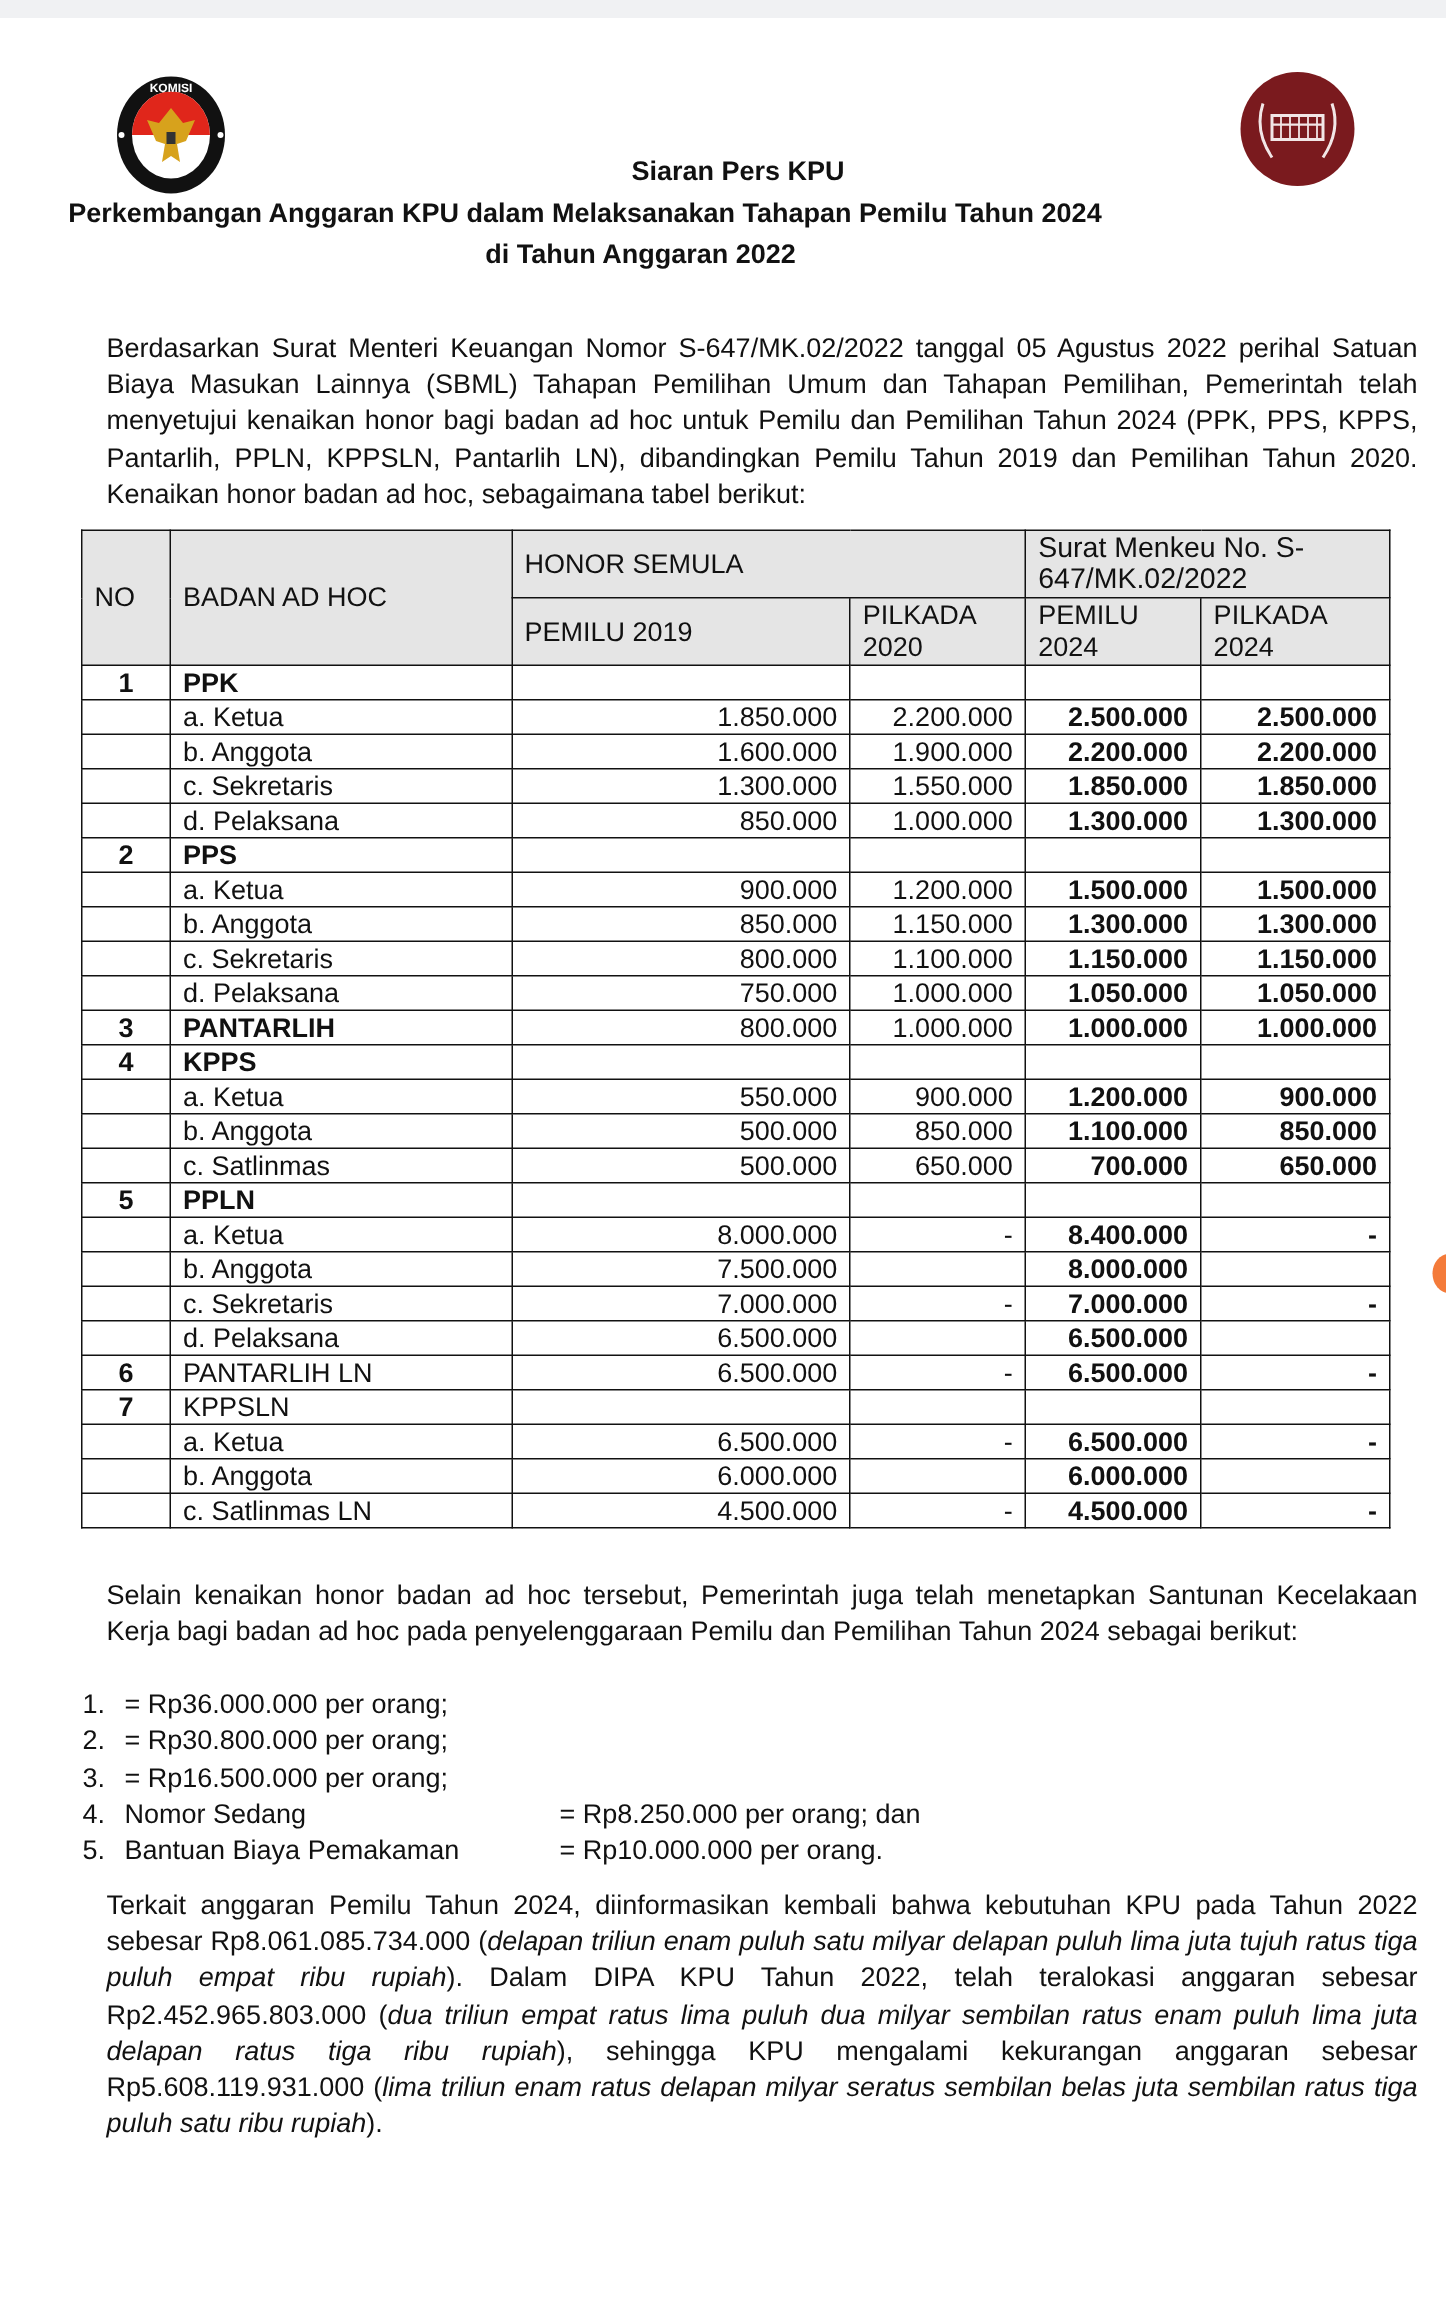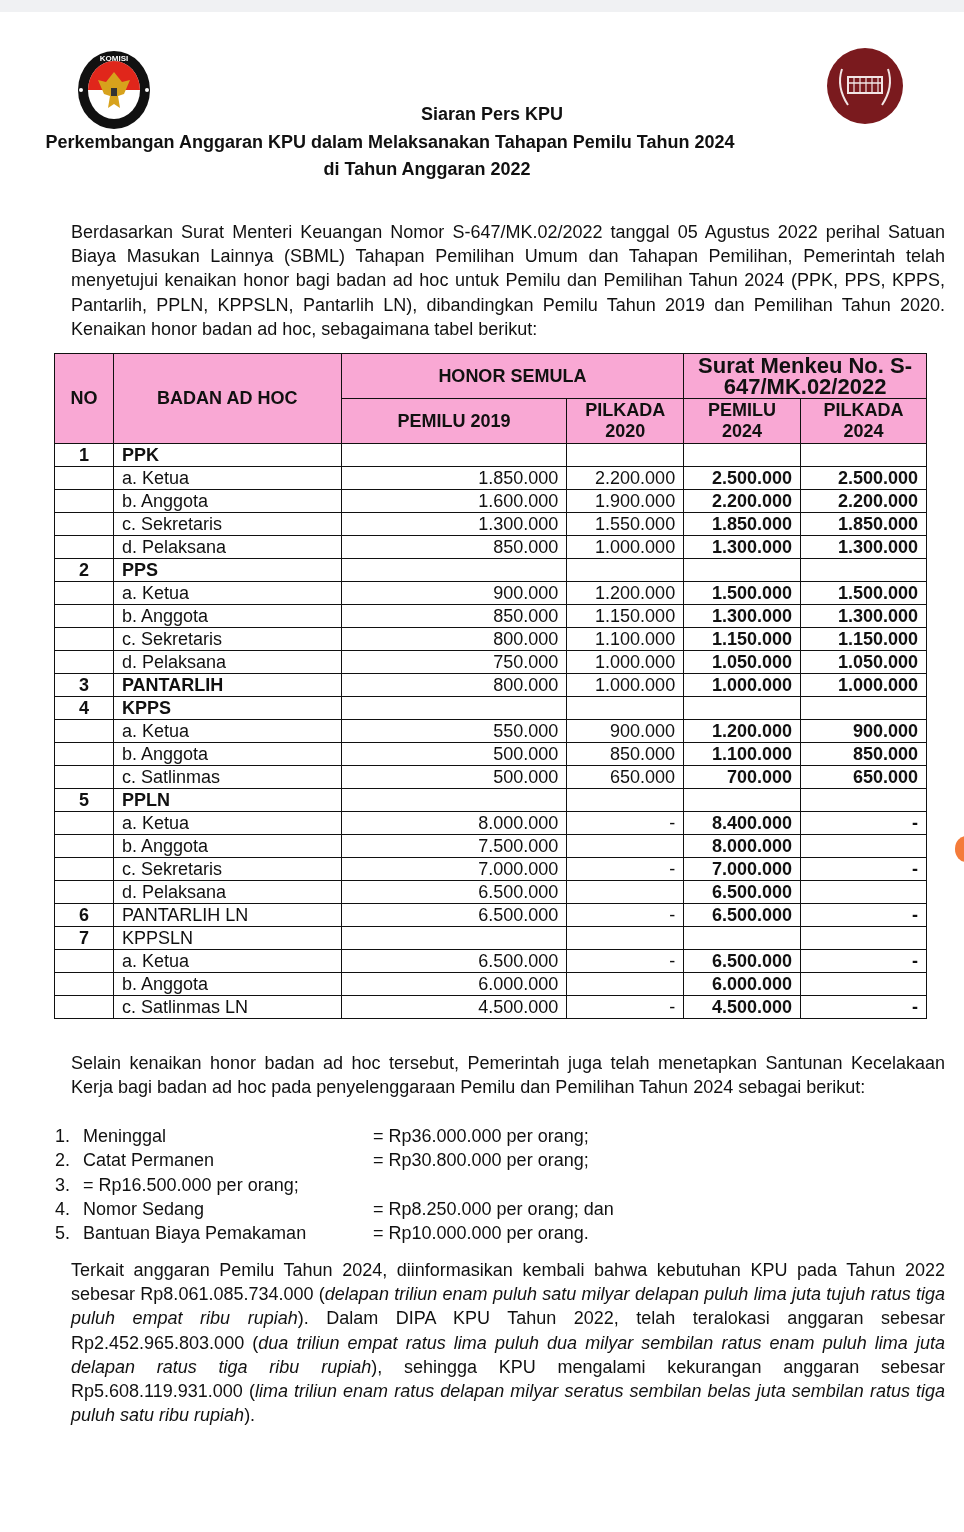--- a/index.html
+++ b/index.html
@@ -9,21 +9,21 @@
   .logo-left { position:absolute; left:76px; top:50px; width:76px; height:80px; }
   .logo-right { position:absolute; left:826px; top:47px; width:78px; height:78px; }
   .hdr { position:absolute; left:0; width:780px; text-align:center; font-weight:bold; font-size:18px; }
   .hdr1 { top:104px; left:0; width:984px; }
   .hdr2 { top:132px; }
   .hdr3 { top:159px;margin-left:37px; }
   .para { position:absolute; left:55px; width:874px; font-size:18px; line-height:24.2px; text-align:justify;margin-left:16px; }
   .p1 { top:220px; }
   table.honor { position:absolute; left:54px; top:353px; width:873px; border-collapse:collapse; font-size:18px; }
   table.honor td, table.honor th { border:1px solid #111; padding:0 8px; height:22px; line-height:22px; }
-  table.honor th { background:#f9a8d4; font-weight:bold; text-align:center; line-height:21px; }
+  table.honor th { background:#e5e5e5; font-weight:normal; text-align:left; line-height:21px; }
   table.honor td.no { text-align:center; font-weight:bold; }
   table.honor td.num { text-align:right; }
   table.honor td.b { font-weight:bold; }
   .p2 { top:1051px; }
   .list { position:absolute; left:55px; top:1124px; font-size:18px; line-height:24.3px; }
   .list .row { display:flex; }
   .list .lbl { width:290px; }
   .list .num { width:28px; }
   .p3 { top:1258px; }
   .p3 i { font-style:italic; }
@@ -71,21 +71,21 @@
       <col style="width:226px">
       <col style="width:117px">
       <col style="width:117px">
       <col style="width:126px">
   </colgroup>
   <thead>
     <tr>
       <th rowspan="2">NO</th>
       <th rowspan="2">BADAN AD HOC</th>
       <th colspan="2" style="height:44px">HONOR SEMULA</th>
-      <th colspan="2" style="font-size:22px">Surat Menkeu No. S-647/MK.02/2022</th>
+      <th colspan="2" style="font-size:19px">Surat Menkeu No. S-647/MK.02/2022</th>
     </tr>
     <tr>
       <th style="height:44px">PEMILU 2019</th>
       <th>PILKADA 2020</th>
       <th>PEMILU 2024</th>
       <th>PILKADA 2024</th>
     </tr>
   </thead>
   <tbody id="tbody">
       <tr>
@@ -288,26 +288,24 @@
         <td class="num b">4.500.000</td>
         <td class="num b">-</td>
       </tr>
     </tbody>
 </table>
 
 <div class="para p2">Selain kenaikan honor badan ad hoc tersebut, Pemerintah juga telah menetapkan Santunan Kecelakaan Kerja bagi badan ad hoc pada penyelenggaraan Pemilu dan Pemilihan Tahun 2024 sebagai berikut:</div>
 <div class="list" id="santunan">
     <div class="row">
       <span class="num">1.</span>
-      <span class="lbl">Meninggal</span>
       <span class="val">= Rp36.000.000 per orang;</span>
     </div>
     <div class="row">
       <span class="num">2.</span>
-      <span class="lbl">Catat Permanen</span>
       <span class="val">= Rp30.800.000 per orang;</span>
     </div>
     <div class="row">
       <span class="num">3.</span>
       <span class="val">= Rp16.500.000 per orang;</span>
     </div>
     <div class="row">
       <span class="num">4.</span>
       <span class="lbl">Nomor Sedang</span>
       <span class="val">= Rp8.250.000 per orang; dan</span>

